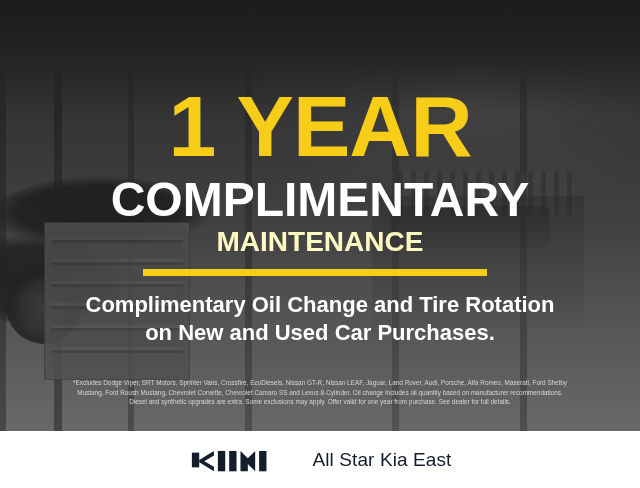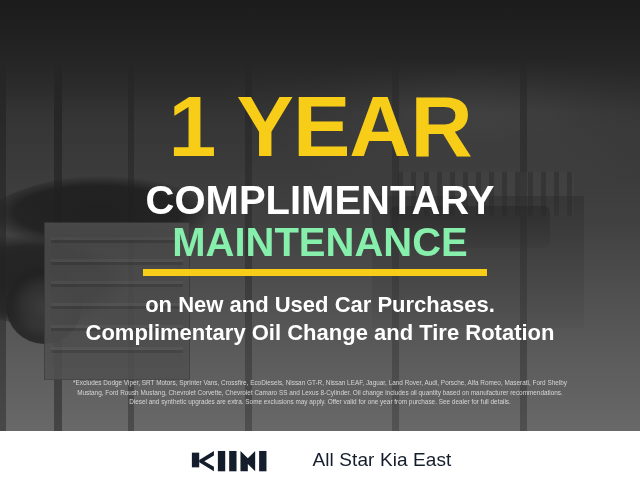--- a/index.html
+++ b/index.html
@@ -150,36 +150,36 @@
     line-height: 86px;
     font-weight: 700;
     letter-spacing: -1px;
     color: #f7cd17;
     white-space: nowrap;
   }
 
   .headline-line2 {
     position: absolute;
     left: 0; right: 0; top: 180px;
-    font-size: 40px;
+    font-size: 48px;
     line-height: 40px;
     font-weight: 700;
     letter-spacing: 0px;
     color: #ffffff;
     white-space: nowrap;
   }
 
   .headline-line3 {
     position: absolute;
     left: 0; right: 0; top: 222px;
-    font-size: 40px;
+    font-size: 28px;
     line-height: 40px;
     font-weight: 700;
     letter-spacing: 0px;
-    color: #86efac;
+    color: #fef9c3;
     white-space: nowrap;
   }
 
   .divider-rule {
     position: absolute;
     left: 143px; top: 269px;
     width: 344px; height: 7px;
     background: #f7cd17;
   }
 
@@ -248,22 +248,22 @@
     <div class="copy">
       <div class="headline-year">1 YEAR</div>
 
       <div class="headline-line2">COMPLIMENTARY</div>
 
       <div class="headline-line3">MAINTENANCE</div>
 
       <div class="divider-rule"></div>
 
       <div class="subhead">
+        <div>Complimentary Oil Change and Tire Rotation</div>
         <div>on New and Used Car Purchases.</div>
-        <div>Complimentary Oil Change and Tire Rotation</div>
       </div>
 
       <div class="disclaimer">
         <p>*Excludes Dodge Viper, SRT Motors, Sprinter Vans, Crossfire, EcoDiesels, Nissan GT-R, Nissan LEAF, Jaguar, Land Rover, Audi, Porsche, Alfa Romeo, Maserati, Ford Shelby</p>
         <p>Mustang, Ford Roush Mustang, Chevrolet Corvette, Chevrolet Camaro SS and Lexus 8-Cylinder. Oil change includes oil quantity based on manufacturer recommendations.</p>
         <p>Diesel and synthetic upgrades are extra. Some exclusions may apply. Offer valid for one year from purchase. See dealer for full details.</p>
       </div>
     </div>
   </div>
 

